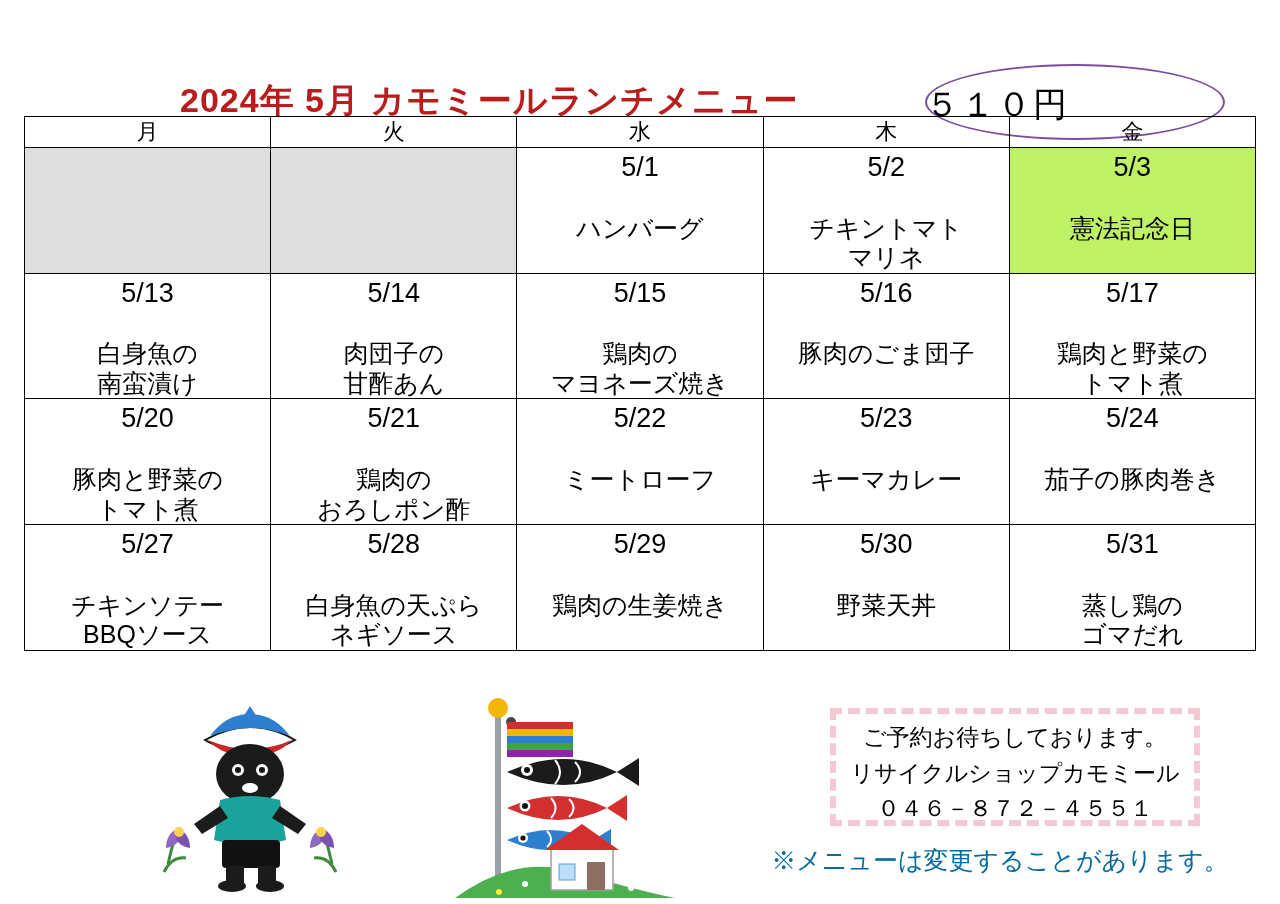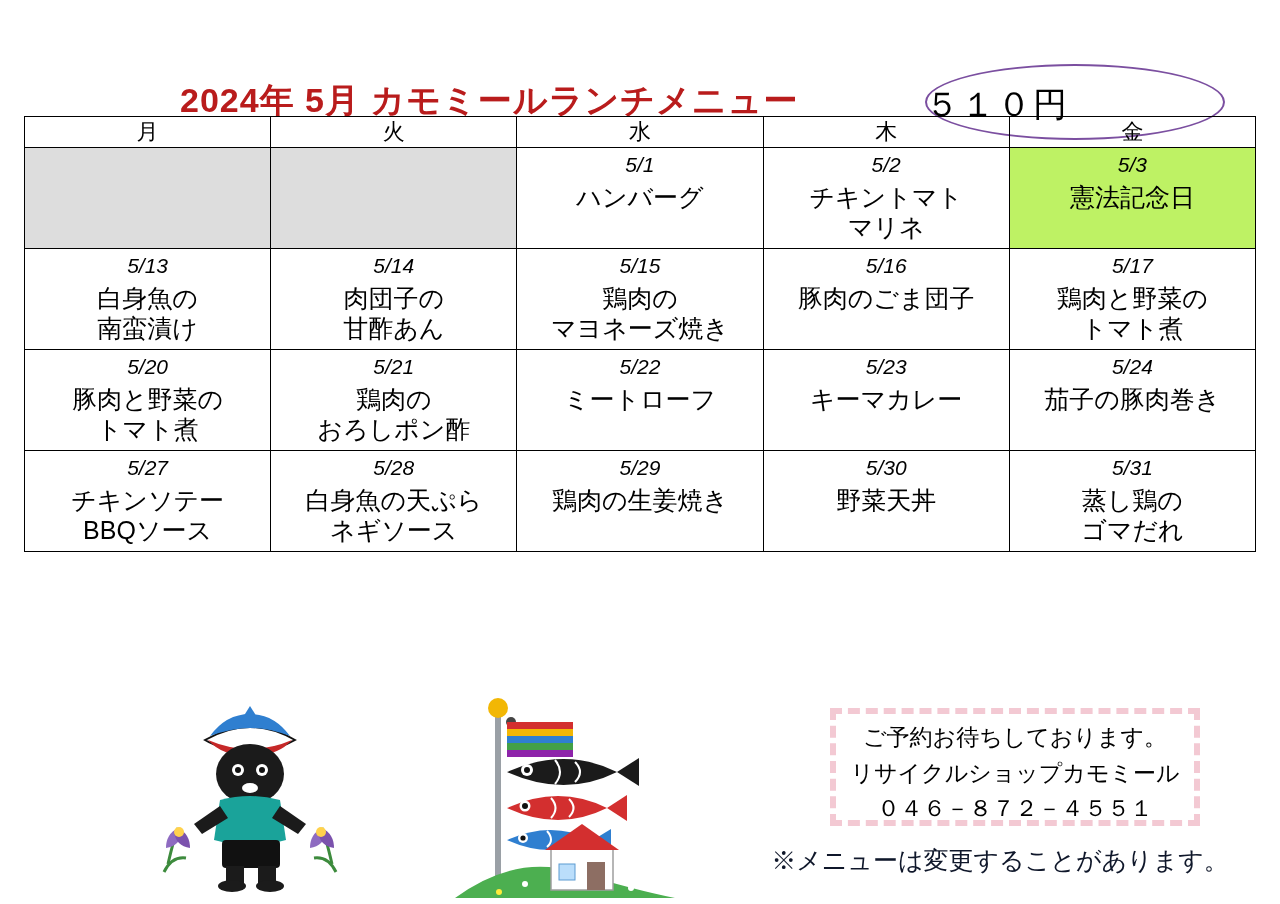--- a/index.html
+++ b/index.html
@@ -78,32 +78,32 @@
   td.cell {
     height: 100px;
     position: relative;
   }
   td.cell.shaded {
     background: #bef264;
   }
   .date {
     display: block;
     text-align: center;
-    font-size: 21px;
+    font-size: 27px;
     padding-top: 5px;
     line-height: 1.1;
-    font-style: italic;
   }
   .dish {
     display: block;
     text-align: center;
     font-size: 25px;
     line-height: 1.18;
     padding-top: 7px;
     white-space: pre-line;
+    margin-top: 24px;
   }
   td.cell.shaded .dish {
     font-weight: normal;
   }
   td.empty {
     background: #dddddd;
   }
 
   
   .bottom {
@@ -151,21 +151,21 @@
     line-height: 1.55;
     color: #000;
   }
   .footnote {
     position: absolute;
     left: 740px;
     top: 168px;
     width: 520px;
     text-align: center;
     font-size: 25px;
-    color: #0f172a;
+    color: #0369a1;
     white-space: nowrap;
   }
 </style>
 </head>
 <body>
 
 <div class="header">
   <div class="title">2024年 5月 カモミールランチメニュー</div>
   <div class="price-oval"></div>
   <div class="price-text">５１０円</div>

